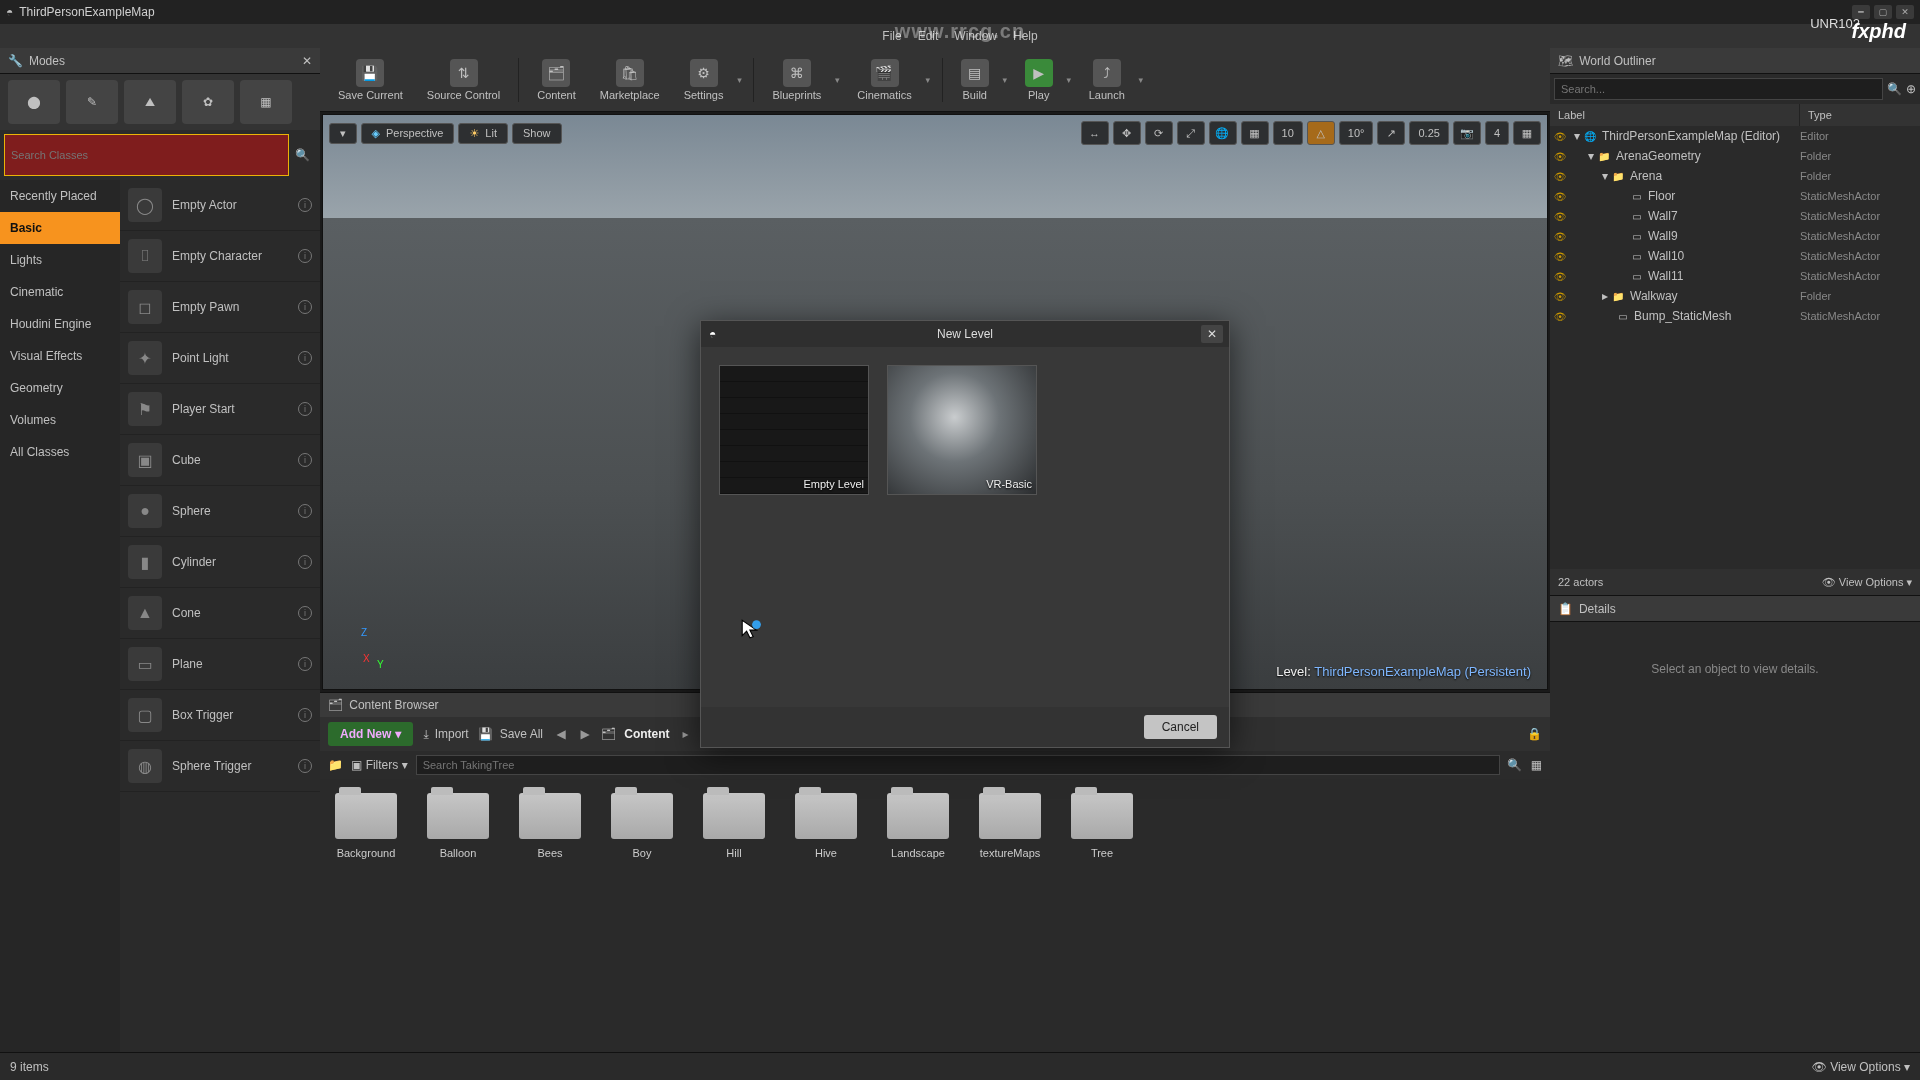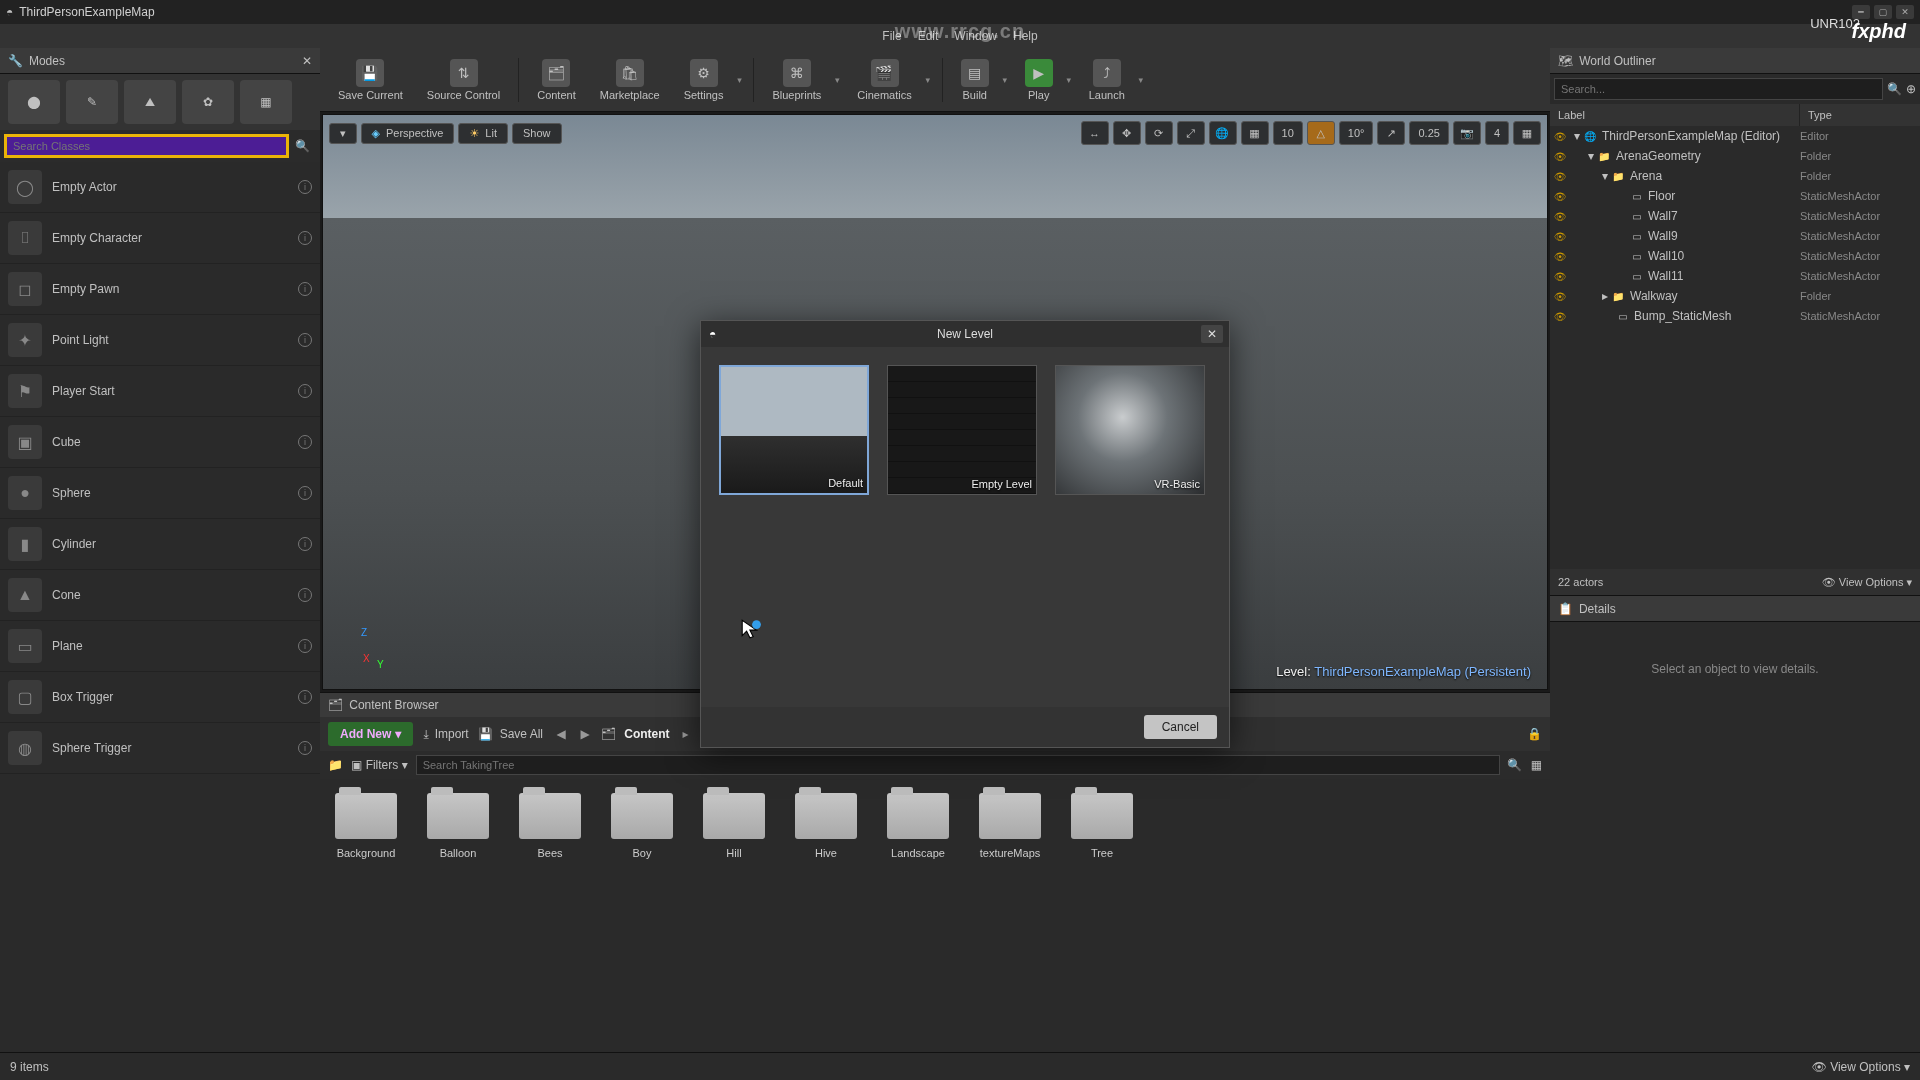--- a/index.html
+++ b/index.html
@@ -15,21 +15,21 @@
 .menubar span { cursor: pointer; }
 
 .main { display: flex; height: calc(100% - 24px - 24px - 28px); }
 
 
 .left-col { width: 320px; display: flex; flex-direction: column; background: #2a2a2a; }
 .panel-tab { height: 26px; background: #3a3a3a; display: flex; align-items: center; padding: 0 8px; gap: 6px; font-size: 12px; border-bottom: 1px solid #111; }
 .modes-icons { height: 56px; background: #333; display: flex; align-items: center; padding: 0 8px; gap: 6px; }
 .mode-icon { width: 52px; height: 44px; background: #444; border-radius: 4px; display: flex; align-items: center; justify-content: center; }
 .modes-search { display: flex; align-items: center; padding: 4px; background: #2b2b2b; }
-.modes-search input { flex: 1; background: #4c1d95; border: 3px solid #eab308; color: #aaa; padding: 3px 6px; font-size: 11px; }
+.modes-search input { flex: 1; background: #7f1d1d; border: 1px solid #eab308; color: #aaa; padding: 14px 6px; font-size: 11px; }
 .modes-body { flex: 1; display: flex; overflow: hidden; }
 .cat-list { width: 120px; background: #262626; }
 .cat-item { padding: 9px 10px; font-size: 12px; cursor: pointer; }
 .cat-item.sel { background: #f7931e; color: #111; font-weight: 600; }
 .actor-list { flex: 1; overflow-y: auto; }
 .actor-item { display: flex; align-items: center; gap: 10px; padding: 8px; border-bottom: 1px solid #222; }
 .actor-thumb { width: 34px; height: 34px; background: #3a3a3a; border-radius: 4px; display: flex; align-items: center; justify-content: center; color: #888; font-size: 16px; }
 .actor-name { flex: 1; }
 .actor-info { width: 14px; height: 14px; border-radius: 50%; border: 1px solid #777; display: flex; align-items: center; justify-content: center; font-size: 9px; color: #777; }
 
@@ -155,20 +155,31 @@
       <div class="mode-icon">✎</div>
       <div class="mode-icon">⛰</div>
       <div class="mode-icon">✿</div>
       <div class="mode-icon">▦</div>
     </div>
     <div class="modes-search">
       <input placeholder="Search Classes" style="">
       <span style="padding:0 6px">🔍</span>
     </div>
     <div class="modes-body">
+      <div class="cat-list" id="cat-list">
+          <div class="cat-item">Recently Placed</div>
+          <div class="cat-item sel">Basic</div>
+          <div class="cat-item">Lights</div>
+          <div class="cat-item">Cinematic</div>
+          <div class="cat-item">Houdini Engine</div>
+          <div class="cat-item">Visual Effects</div>
+          <div class="cat-item">Geometry</div>
+          <div class="cat-item">Volumes</div>
+          <div class="cat-item">All Classes</div>
+        </div>
       <div class="actor-list" id="actor-list">
           <div class="actor-item">
             <div class="actor-thumb">◯</div>
             <div class="actor-name">Empty Actor</div>
             <div class="actor-info">i</div>
           </div>
           <div class="actor-item">
             <div class="actor-thumb">⌷</div>
             <div class="actor-name">Empty Character</div>
             <div class="actor-info">i</div>
@@ -547,23 +558,20 @@
   <span>👁 <span>View Options</span> ▾</span>
 </div>
 
 <div class="dialog">
   <div class="dlg-title">
     <span class="u">◓</span>
     <span>New Level</span>
     <span class="x">✕</span>
   </div>
   <div class="dlg-body" id="dlg-body">
-      <div class="dlg-card default-bg sel">
-        <span class="lbl">Default</span>
-      </div>
       <div class="dlg-card empty-bg">
         <span class="lbl">Empty Level</span>
       </div>
       <div class="dlg-card vr-bg">
         <span class="lbl">VR-Basic</span>
       </div>
     </div>
   <div class="dlg-footer">
     <div class="dlg-btn">Cancel</div>
   </div>

